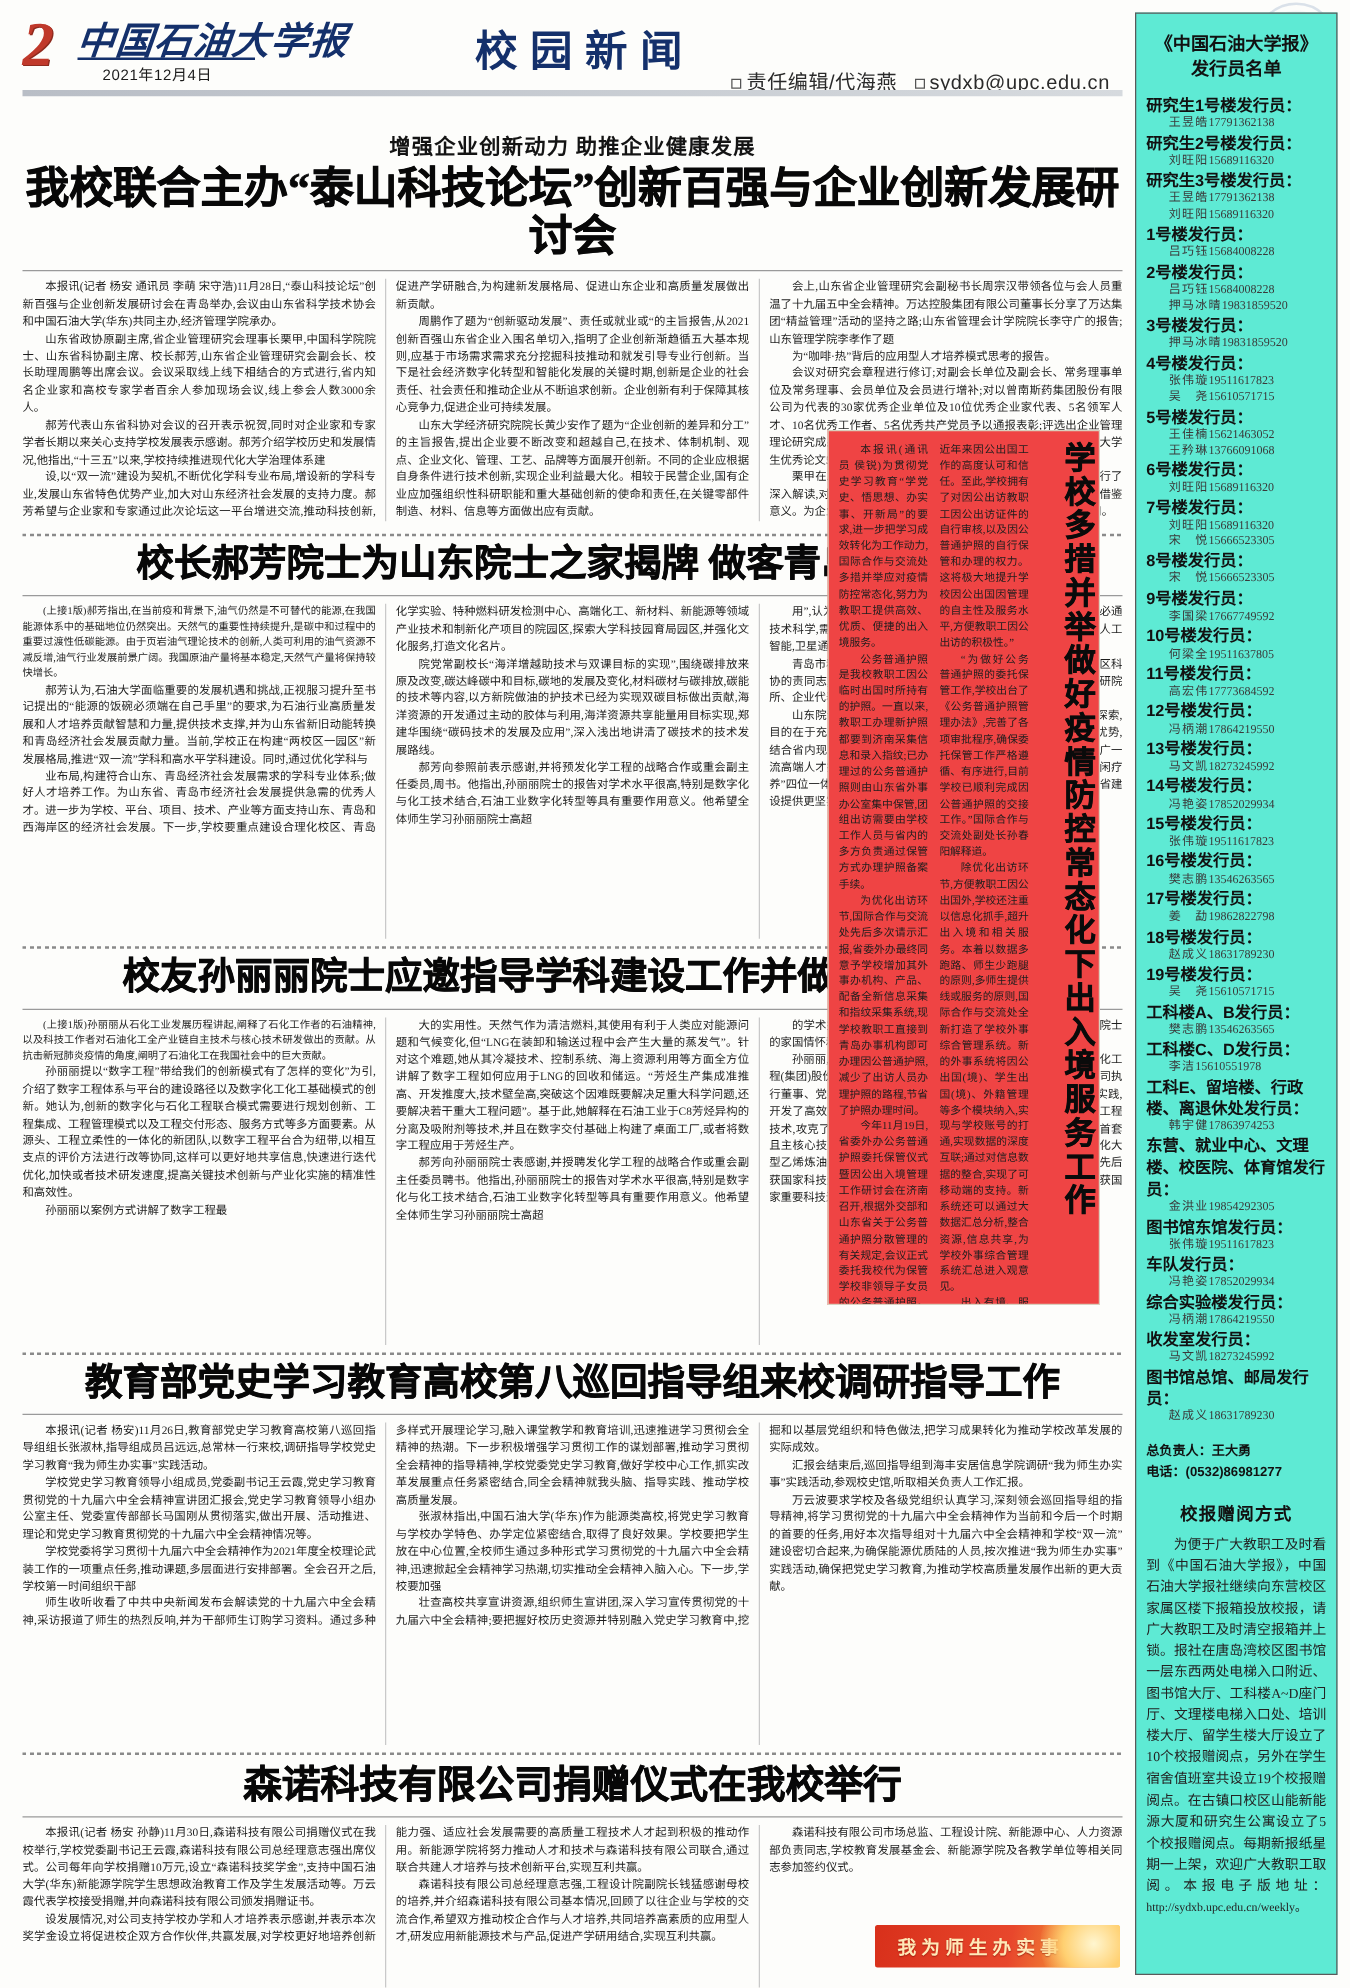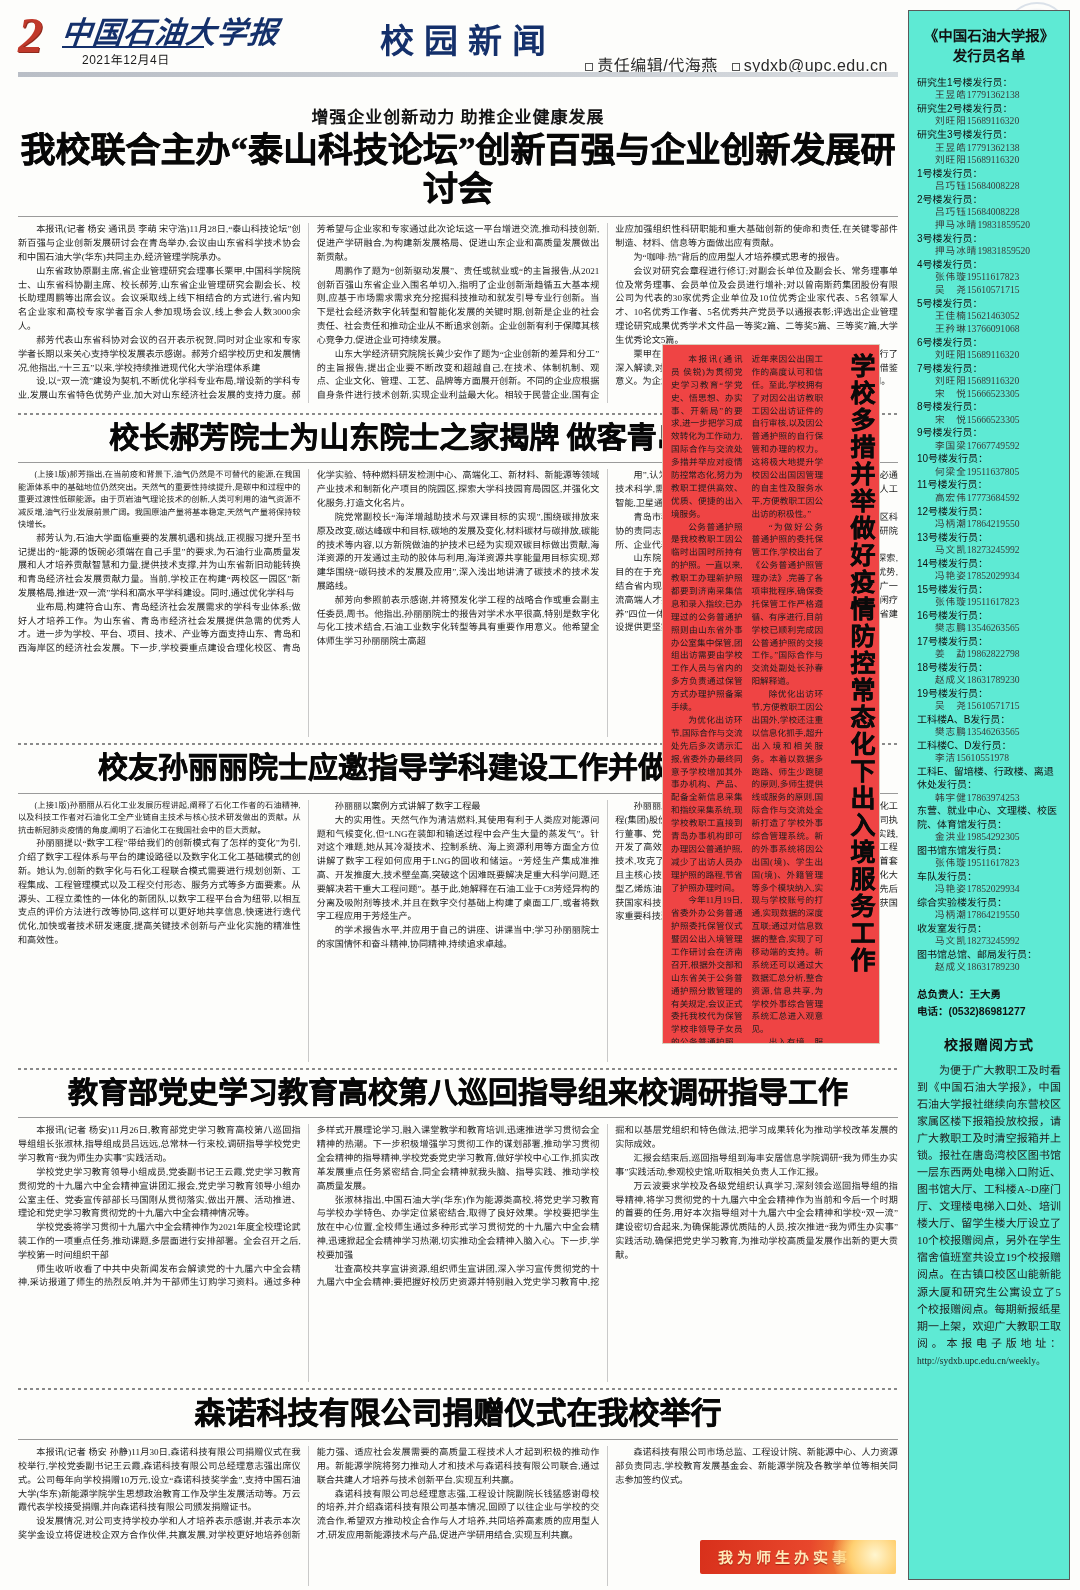--- a/index.html
+++ b/index.html
@@ -170,23 +170,23 @@
     font-family:"Liberation Sans","DejaVu Sans",sans-serif;
   }
   .sb-title {
     text-align:center; font-size:14.5px; font-weight:bold;
     color:#111; line-height:1.35; letter-spacing:0px;
     margin:8px 0 10px;
     font-family:"Liberation Sans","DejaVu Sans",sans-serif;
   }
   .sb-list { font-size:10px; line-height:1.33; }
   .sb-role {
-    font-weight:normal; color:#111; letter-spacing:0px;
-    font-family:"Liberation Sans","DejaVu Sans",sans-serif;
-    font-size:10px;
+    font-weight:bold; color:#111; letter-spacing:0px;
+    font-family:"Liberation Sans","DejaVu Sans",sans-serif;
+    font-size:13px;
   }
   .sb-person {
     color:#3a3a3a; padding-left:18px;
     font-family:"Liberation Serif","DejaVu Serif",serif;
     font-size:9.6px; letter-spacing:0;
   }
   .sb-person .nm { letter-spacing:1px;text-align:right; }
   .sb-chief {
     font-weight:bold; font-size:10.5px; color:#111;
     margin-top:12px;
@@ -234,20 +234,21 @@
       <div class="kicker">增强企业创新动力  助推企业健康发展</div>
       <div class="headline-main">我校联合主办“泰山科技论坛”创新百强与企业创新发展研讨会</div>
       <div class="hr-thin"></div>
       <div class="cols3">
         <p class="lead">本报讯(记者 杨安 通讯员 李萌 宋守浩)11月28日,“泰山科技论坛”创新百强与企业创新发展研讨会在青岛举办,会议由山东省科学技术协会和中国石油大学(华东)共同主办,经济管理学院承办。</p>
         <p>山东省政协原副主席,省企业管理研究会理事长栗甲,中国科学院院士、山东省科协副主席、校长郝芳,山东省企业管理研究会副会长、校长助理周鹏等出席会议。会议采取线上线下相结合的方式进行,省内知名企业家和高校专家学者百余人参加现场会议,线上参会人数3000余人。</p>
         <p>郝芳代表山东省科协对会议的召开表示祝贺,同时对企业家和专家学者长期以来关心支持学校发展表示感谢。郝芳介绍学校历史和发展情况,他指出,“十三五”以来,学校持续推进现代化大学治理体系建</p>
         <p>设,以“双一流”建设为契机,不断优化学科专业布局,增设新的学科专业,发展山东省特色优势产业,加大对山东经济社会发展的支持力度。郝芳希望与企业家和专家通过此次论坛这一平台增进交流,推动科技创新,促进产学研融合,为构建新发展格局、促进山东企业和高质量发展做出新贡献。</p>
         <p>周鹏作了题为“创新驱动发展”、责任或就业或“的主旨报告,从2021创新百强山东省企业入围名单切入,指明了企业创新渐趋循五大基本规则,应基于市场需求需求充分挖掘科技推动和就发引导专业行创新。当下是社会经济数字化转型和智能化发展的关键时期,创新是企业的社会责任、社会责任和推动企业从不断追求创新。企业创新有利于保障其核心竞争力,促进企业可持续发展。</p>
         <p>山东大学经济研究院院长黄少安作了题为“企业创新的差异和分工”的主旨报告,提出企业要不断改变和超越自己,在技术、体制机制、观点、企业文化、管理、工艺、品牌等方面展开创新。不同的企业应根据自身条件进行技术创新,实现企业利益最大化。相较于民营企业,国有企业应加强组织性科研职能和重大基础创新的使命和责任,在关键零部件制造、材料、信息等方面做出应有贡献。</p>
+        <p>会上,山东省企业管理研究会副秘书长周宗汉带领各位与会人员重温了十九届五中全会精神。万达控股集团有限公司董事长分享了万达集团“精益管理”活动的坚持之路;山东省管理会计学院院长李守广的报告;山东管理学院李孝作了题</p>
         <p>为“咖啡·热”背后的应用型人才培养模式思考的报告。</p>
         <p>会议对研究会章程进行修订;对副会长单位及副会长、常务理事单位及常务理事、会员单位及会员进行增补;对以曾南斯药集团股份有限公司为代表的30家优秀企业单位及10位优秀企业家代表、5名领军人才、10名优秀工作者、5名优秀共产党员予以通报表彰;评选出企业管理理论研究成果优秀学术文件品一等奖2篇、二等奖5篇、三等奖7篇,大学生优秀论文5篇。</p>
         <p>栗甲在总结时指出,企业创新要坚持三个“走在前面”的要求,进行了深入解读,对创新创业要在创造性作出的和经验总结,有可复制性和借鉴意义。为企业管理创新提供了新思路,对企业健康发展起到推动作用。</p>
       </div>
     </div>
 
     <div class="hr-dot" style="margin-top:10px;"></div>
 
     <div>
       <div class="headline-sec">校长郝芳院士为山东院士之家揭牌 做客青岛院士讲堂</div>
@@ -267,20 +268,21 @@
     <div class="hr-dot"></div>
 
     <div>
       <div class="headline-sec">校友孙丽丽院士应邀指导学科建设工作并做客黄岛讲坛</div>
       <div class="hr-thin"></div>
       <div class="cols3" style="height:262px;">
         <p class="srcnote">(上接1版)孙丽丽从石化工业发展历程讲起,阐释了石化工作者的石油精神,以及科技工作者对石油化工全产业链自主技术与核心技术研发做出的贡献。从抗击新冠肺炎疫情的角度,阐明了石油化工在我国社会中的巨大贡献。</p>
         <p>孙丽丽提以“数字工程”带给我们的创新模式有了怎样的变化”为引,介绍了数字工程体系与平台的建设路径以及数字化工化工基础模式的创新。她认为,创新的数字化与石化工程联合模式需要进行规划创新、工程集成、工程管理模式以及工程交付形态、服务方式等多方面要素。从源头、工程立柔性的一体化的新团队,以数字工程平台合为纽带,以相互支点的评价方法进行改等协同,这样可以更好地共享信息,快速进行迭代优化,加快或者技术研发速度,提高关键技术创新与产业化实施的精准性和高效性。</p>
         <p>孙丽丽以案例方式讲解了数字工程最</p>
         <p>大的实用性。天然气作为清洁燃料,其使用有利于人类应对能源问题和气候变化,但“LNG在装卸和输送过程中会产生大量的蒸发气”。针对这个难题,她从其冷凝技术、控制系统、海上资源利用等方面全方位讲解了数字工程如何应用于LNG的回收和储运。“芳烃生产集成准推高、开发推度大,技术壁垒高,突破这个因难既要解决足重大科学问题,还要解决若干重大工程问题”。基于此,她解释在石油工业于C8芳烃异构的分离及吸附剂等技术,并且在数字交付基础上构建了桌面工厂,或者将数字工程应用于芳烃生产。</p>
+        <p>郝芳向孙丽丽院士表感谢,并授聘发化学工程的战略合作或重会副主任委员聘书。他指出,孙丽丽院士的报告对学术水平很高,特别是数字化与化工技术结合,石油工业数字化转型等具有重要作用意义。他希望全体师生学习孙丽丽院士高超</p>
         <p>的学术报告水平,并应用于自己的讲座、讲课当中;学习孙丽丽院士的家国情怀和奋斗精神,协同精神,持续追求卓越。</p>
         <p>孙丽丽,中国工程院院士,全国工程勘察设计大师,现任中石化炼化工程(集团)股份有限公司董事长、党委书记,中国石化工程建设有限公司执行董事、党委书记,长期致力于石化工程技术和工程管理的研究与实践,开发了高效环保类技术以设计技术,研发了原油清洁热高性能系列工程技术,攻克了高能源天然气净化关键技术。主持完成了建设了我国首套且主核心技术装置,首座乙烯工程等项目以及独创了设计建造国产化大型乙烯炼油厂,世界第二大高酸天然气净化厂和沙特能丽城厂等。先后获国家科技进步特等奖2项、二等奖2项;获得国家发明专利30余项,获国家重要科技进步奖励。</p>
       </div>
     </div>
 
     <div class="hr-dot"></div>
 
     <div>
       <div class="headline-sec">教育部党史学习教育高校第八巡回指导组来校调研指导工作</div>
       <div class="hr-thin"></div>

